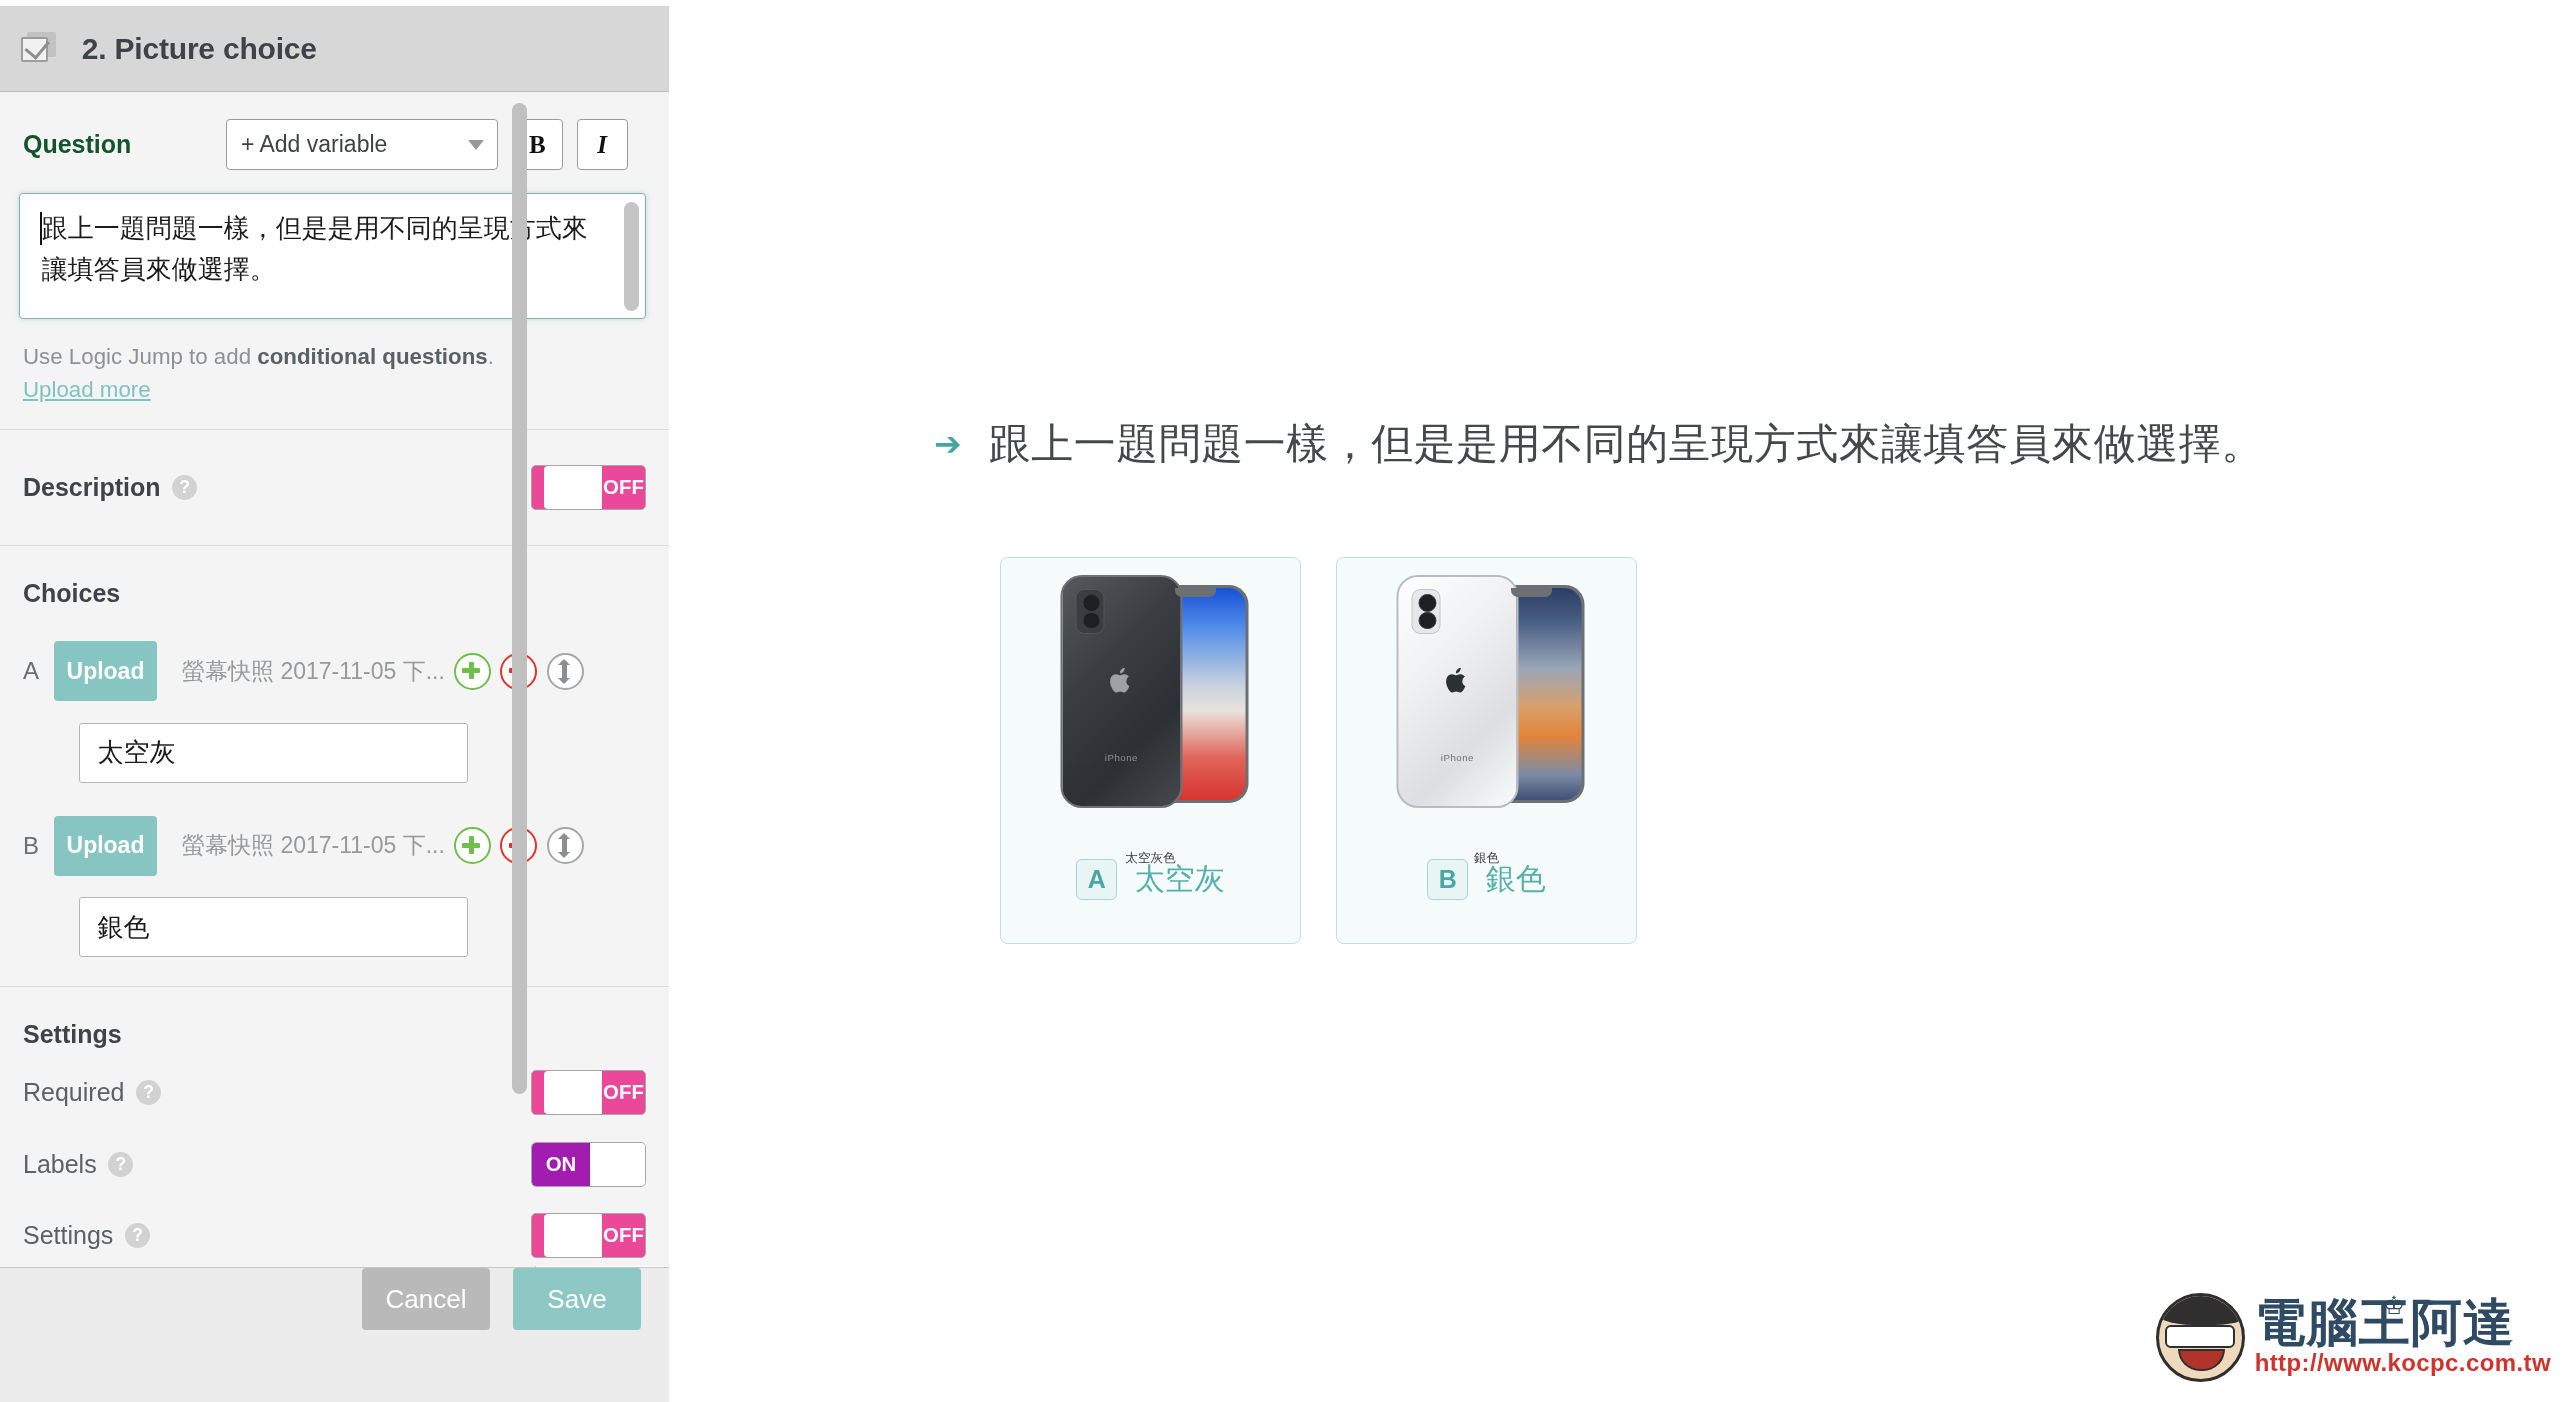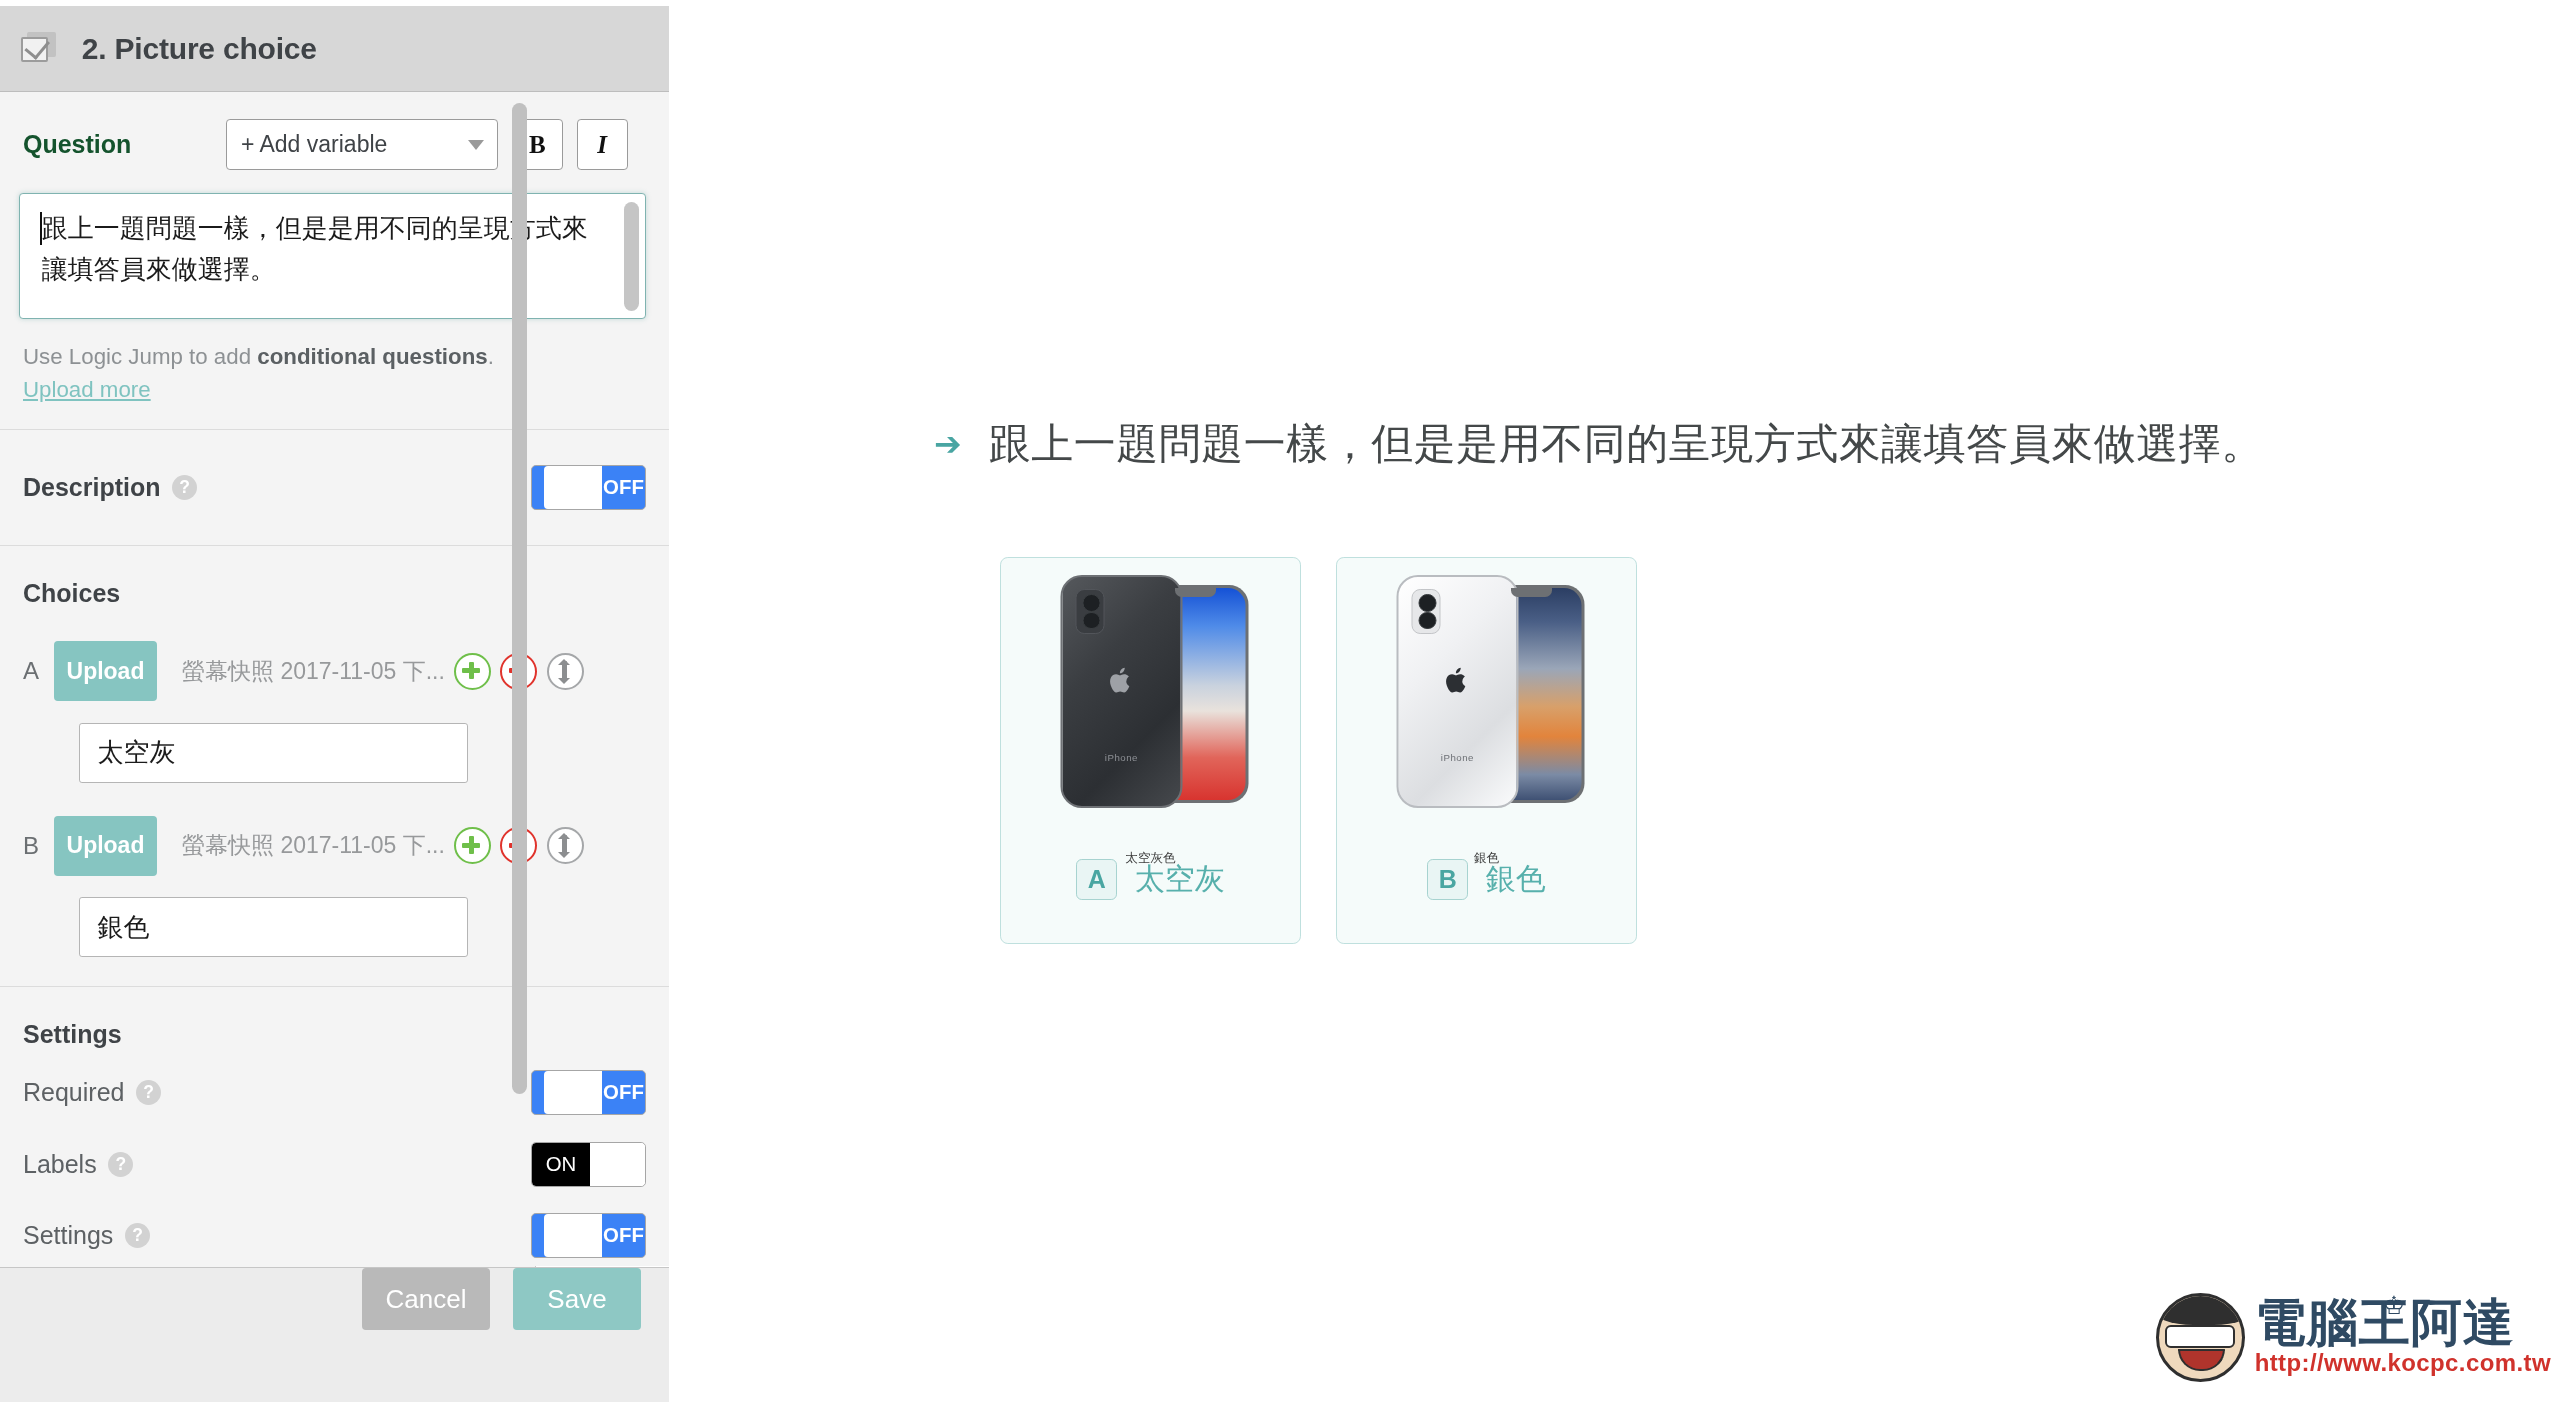--- a/index.html
+++ b/index.html
@@ -115,29 +115,29 @@
   .row-label.light { font-weight:400; color:#5d6164; }
   .help-dot {
     margin-left: 11.7px; width:25px; height:25px; border-radius:50%;
     background:#d2d2d2; color:#fff; font-size:17.5px; font-weight:700;
     display:flex; align-items:center; justify-content:center;
   }
   .toggle {
     margin-left:auto; width:115px; height:45px; border-radius:4.9px;
     display:flex; box-sizing:border-box; border:1px solid #a6a6a6; overflow:hidden;
   }
-  .toggle.off { background:#3b82f6;padding-left:12px; }
+  .toggle.off { background:#ec4899;padding-left:12px; }
   .toggle.off .knob { width:58px; background:#fff; border-radius:3.9px 0 0 3.9px; }
   .toggle.off .txt {
     flex:1; color:#fff; font-size:20.4px; font-weight:700;
     display:flex;align-items:center;justify-content:center;
   }
   .toggle.on { background:#fff; }
   .toggle.on .txt {
-    width:58px; background:#000000; color:#fff; font-size:20.4px; font-weight:400;
+    width:58px; background:#a21caf; color:#fff; font-size:20.4px; font-weight:700;
     display:flex;align-items:center;justify-content:center; border-radius:3.9px 0 0 3.9px;
   }
   .toggle.on .knob { flex:1; background:#fff; border-radius:0 3.9px 3.9px 0; }
 
   
   #choices-section { padding: 33px 23px 29px 23px; }
   #choices-title { font-size:25px; font-weight:700; color:#3f4347; }
   .choice-row { display:flex; align-items:center; margin-top: 33px; }
   .choice-letter { width:31px; font-size:24px; color:#6b6f72; }
   .upload-btn {

